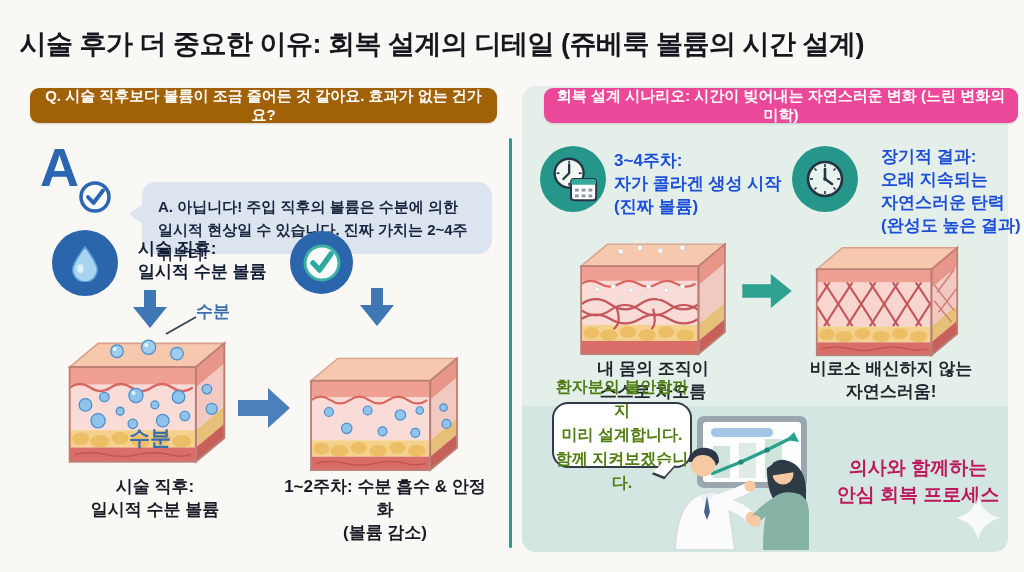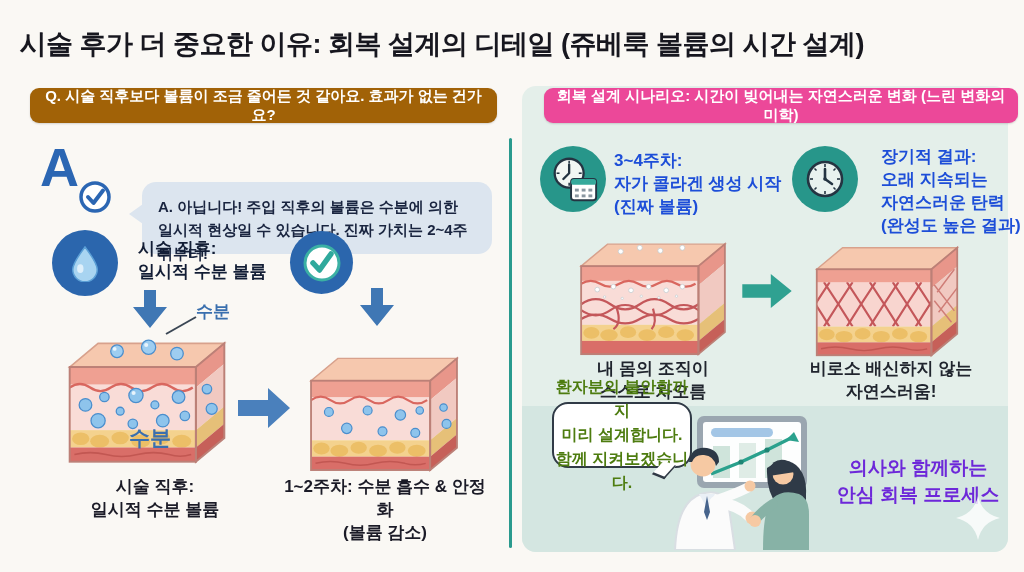--- a/index.html
+++ b/index.html
@@ -55,21 +55,21 @@
                   font-size:14px; font-weight:700; color:#6a6a72; }
 
   .doc-bubble { position:absolute; left:552px; top:402px; width:140px; height:66px; background:#ffffff;
                 border:2px solid #303a46; border-radius:16px; display:flex; align-items:center; justify-content:center;
                 font-size:16px; font-weight:800; color:#4d7c0f; text-align:center; line-height:1.5; }
   .doc-bubble::after { content:""; position:absolute; right:18px; bottom:-11px; width:14px; height:12px;
                 background:#ffffff; border-right:2px solid #303a46; border-bottom:2px solid #303a46;
                 transform:skewX(-30deg) rotate(18deg); }
 
   .footer-text { position:absolute; left:828px; top:455px; width:180px; text-align:center;
-                 font-size:19px; font-weight:800; color:#6d28d9; line-height:1.4; }
+                 font-size:19px; font-weight:800; color:#be185d; line-height:1.4; }
 
   .sparkle { position:absolute; left:956px; top:496px; width:44px; height:44px; }
   svg { display:block; }
 </style>
 </head>
 <body>
 
 <div class="page">
 
   <div class="title pre">시술 후가 더 중요한 이유: 회복 설계의 디테일 (쥬베룩 볼륨의 시간 설계)</div>

